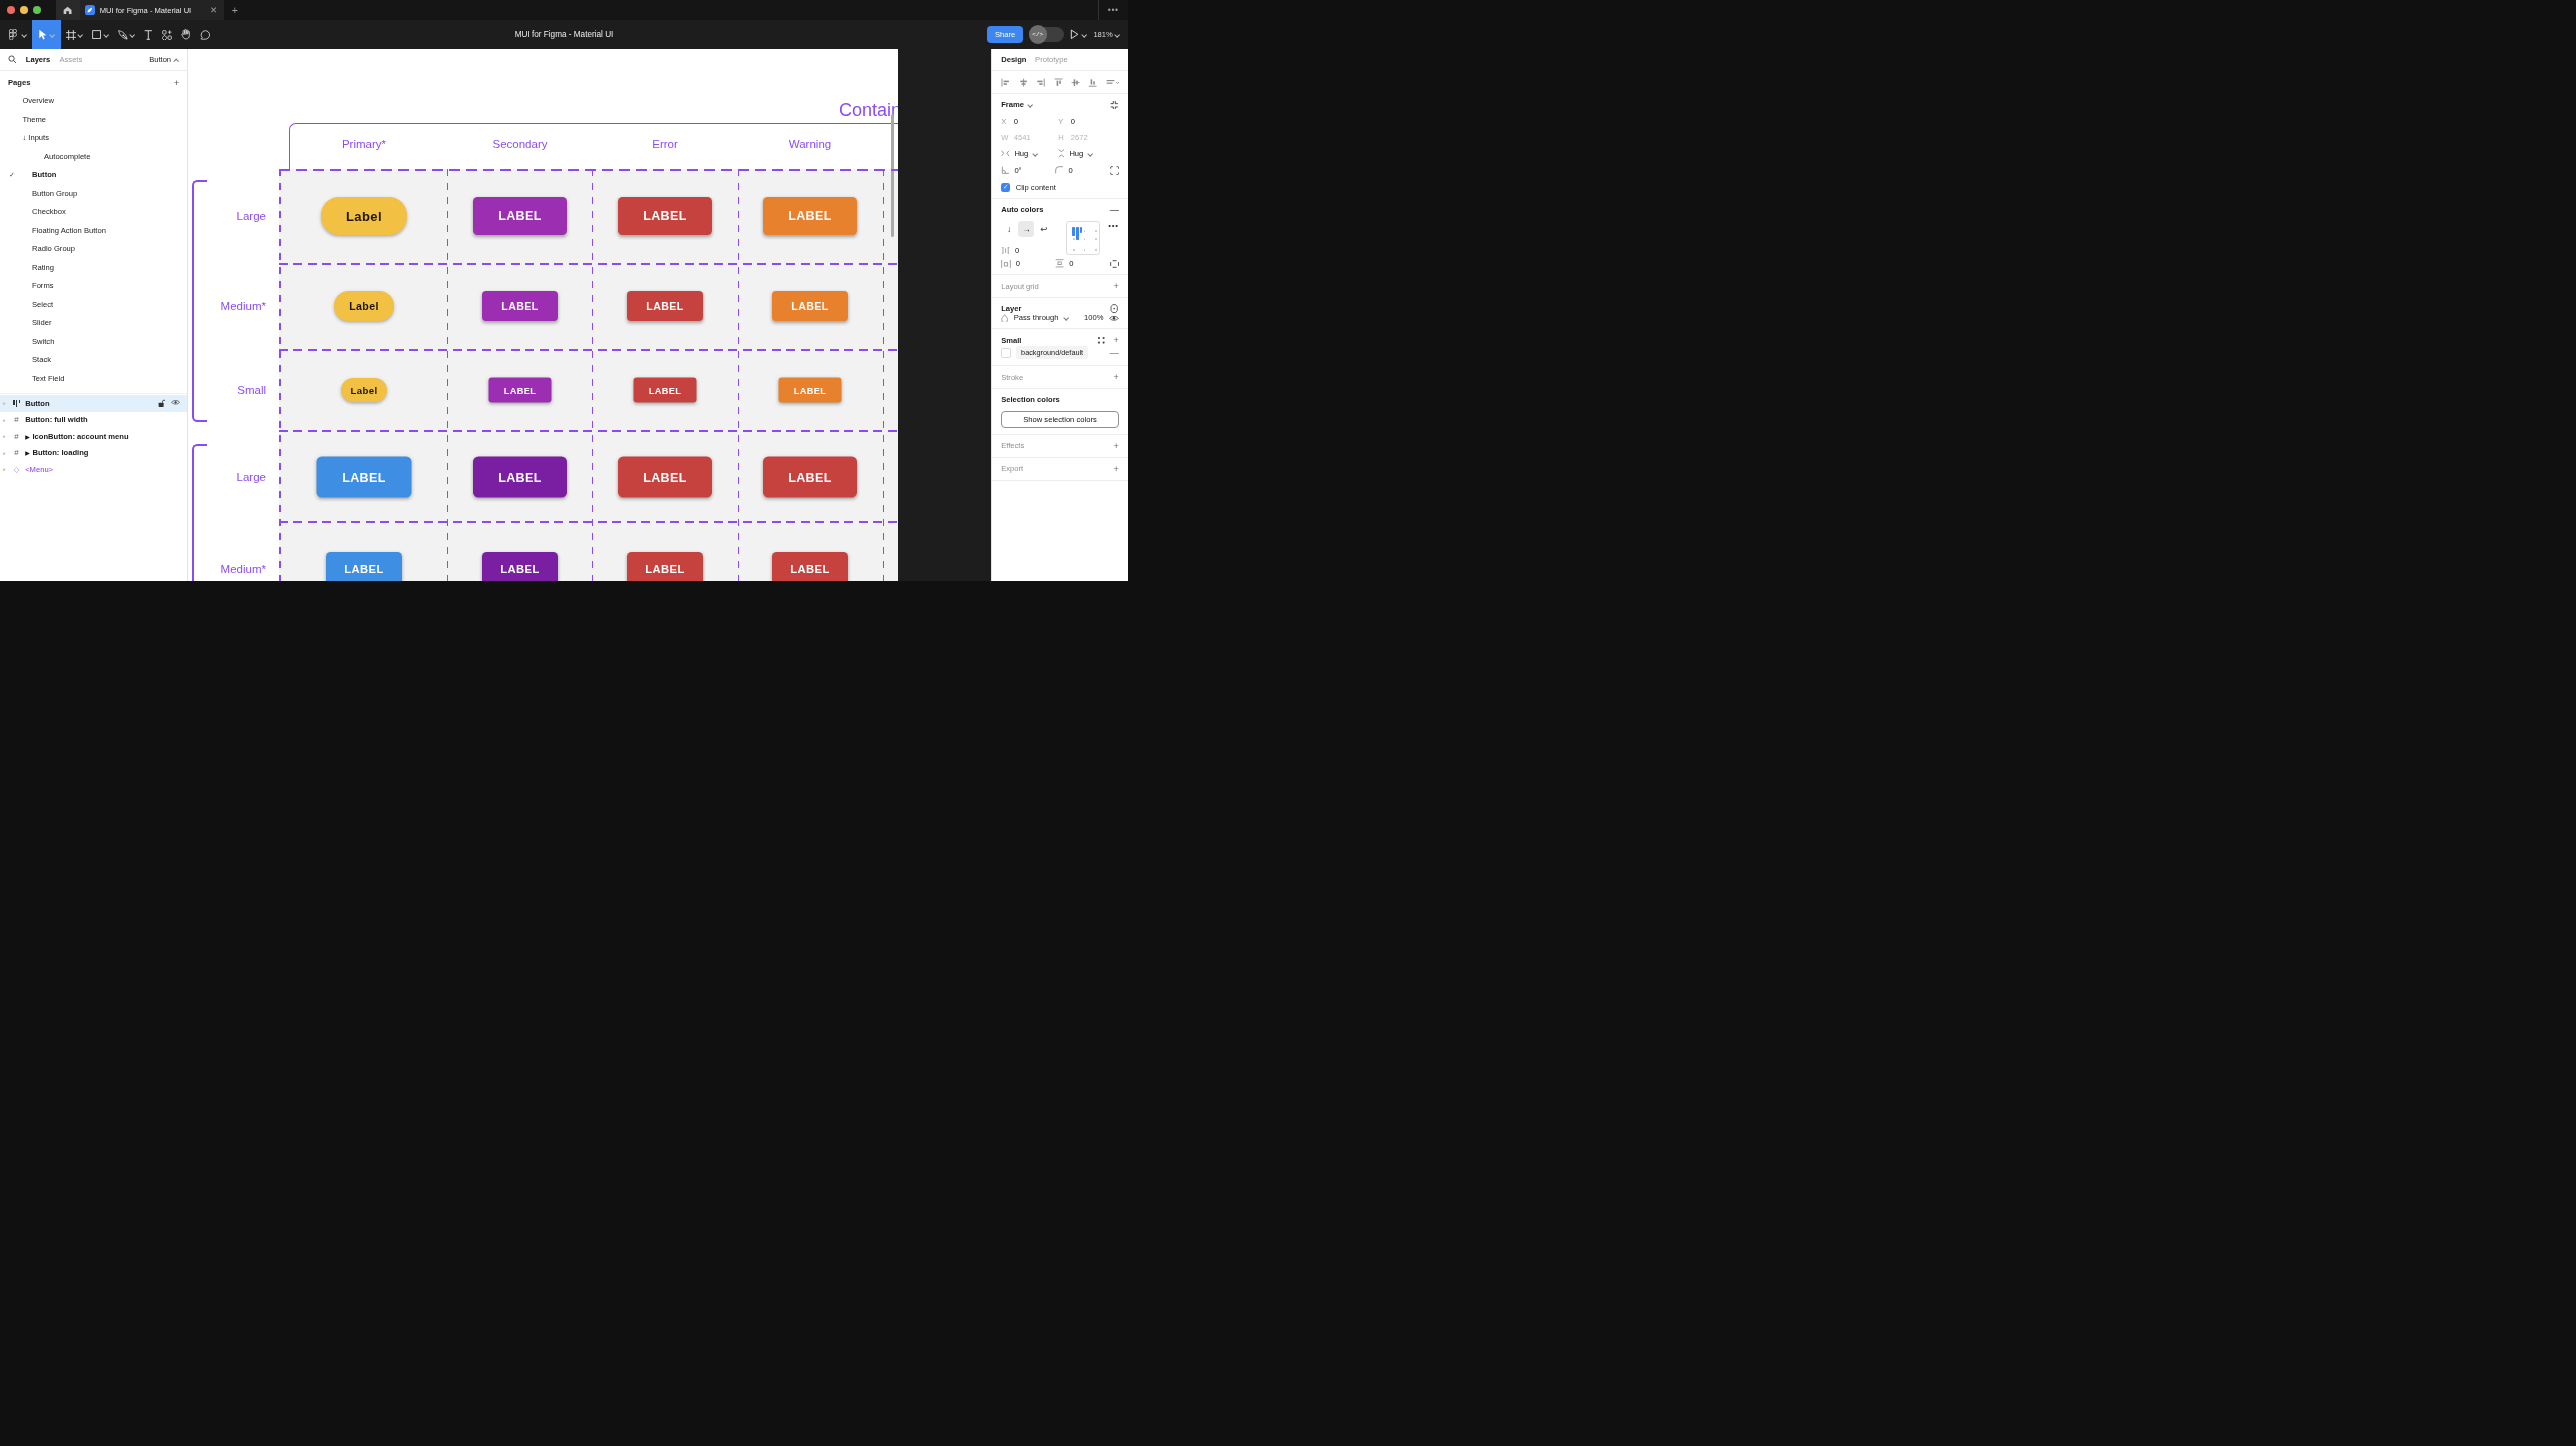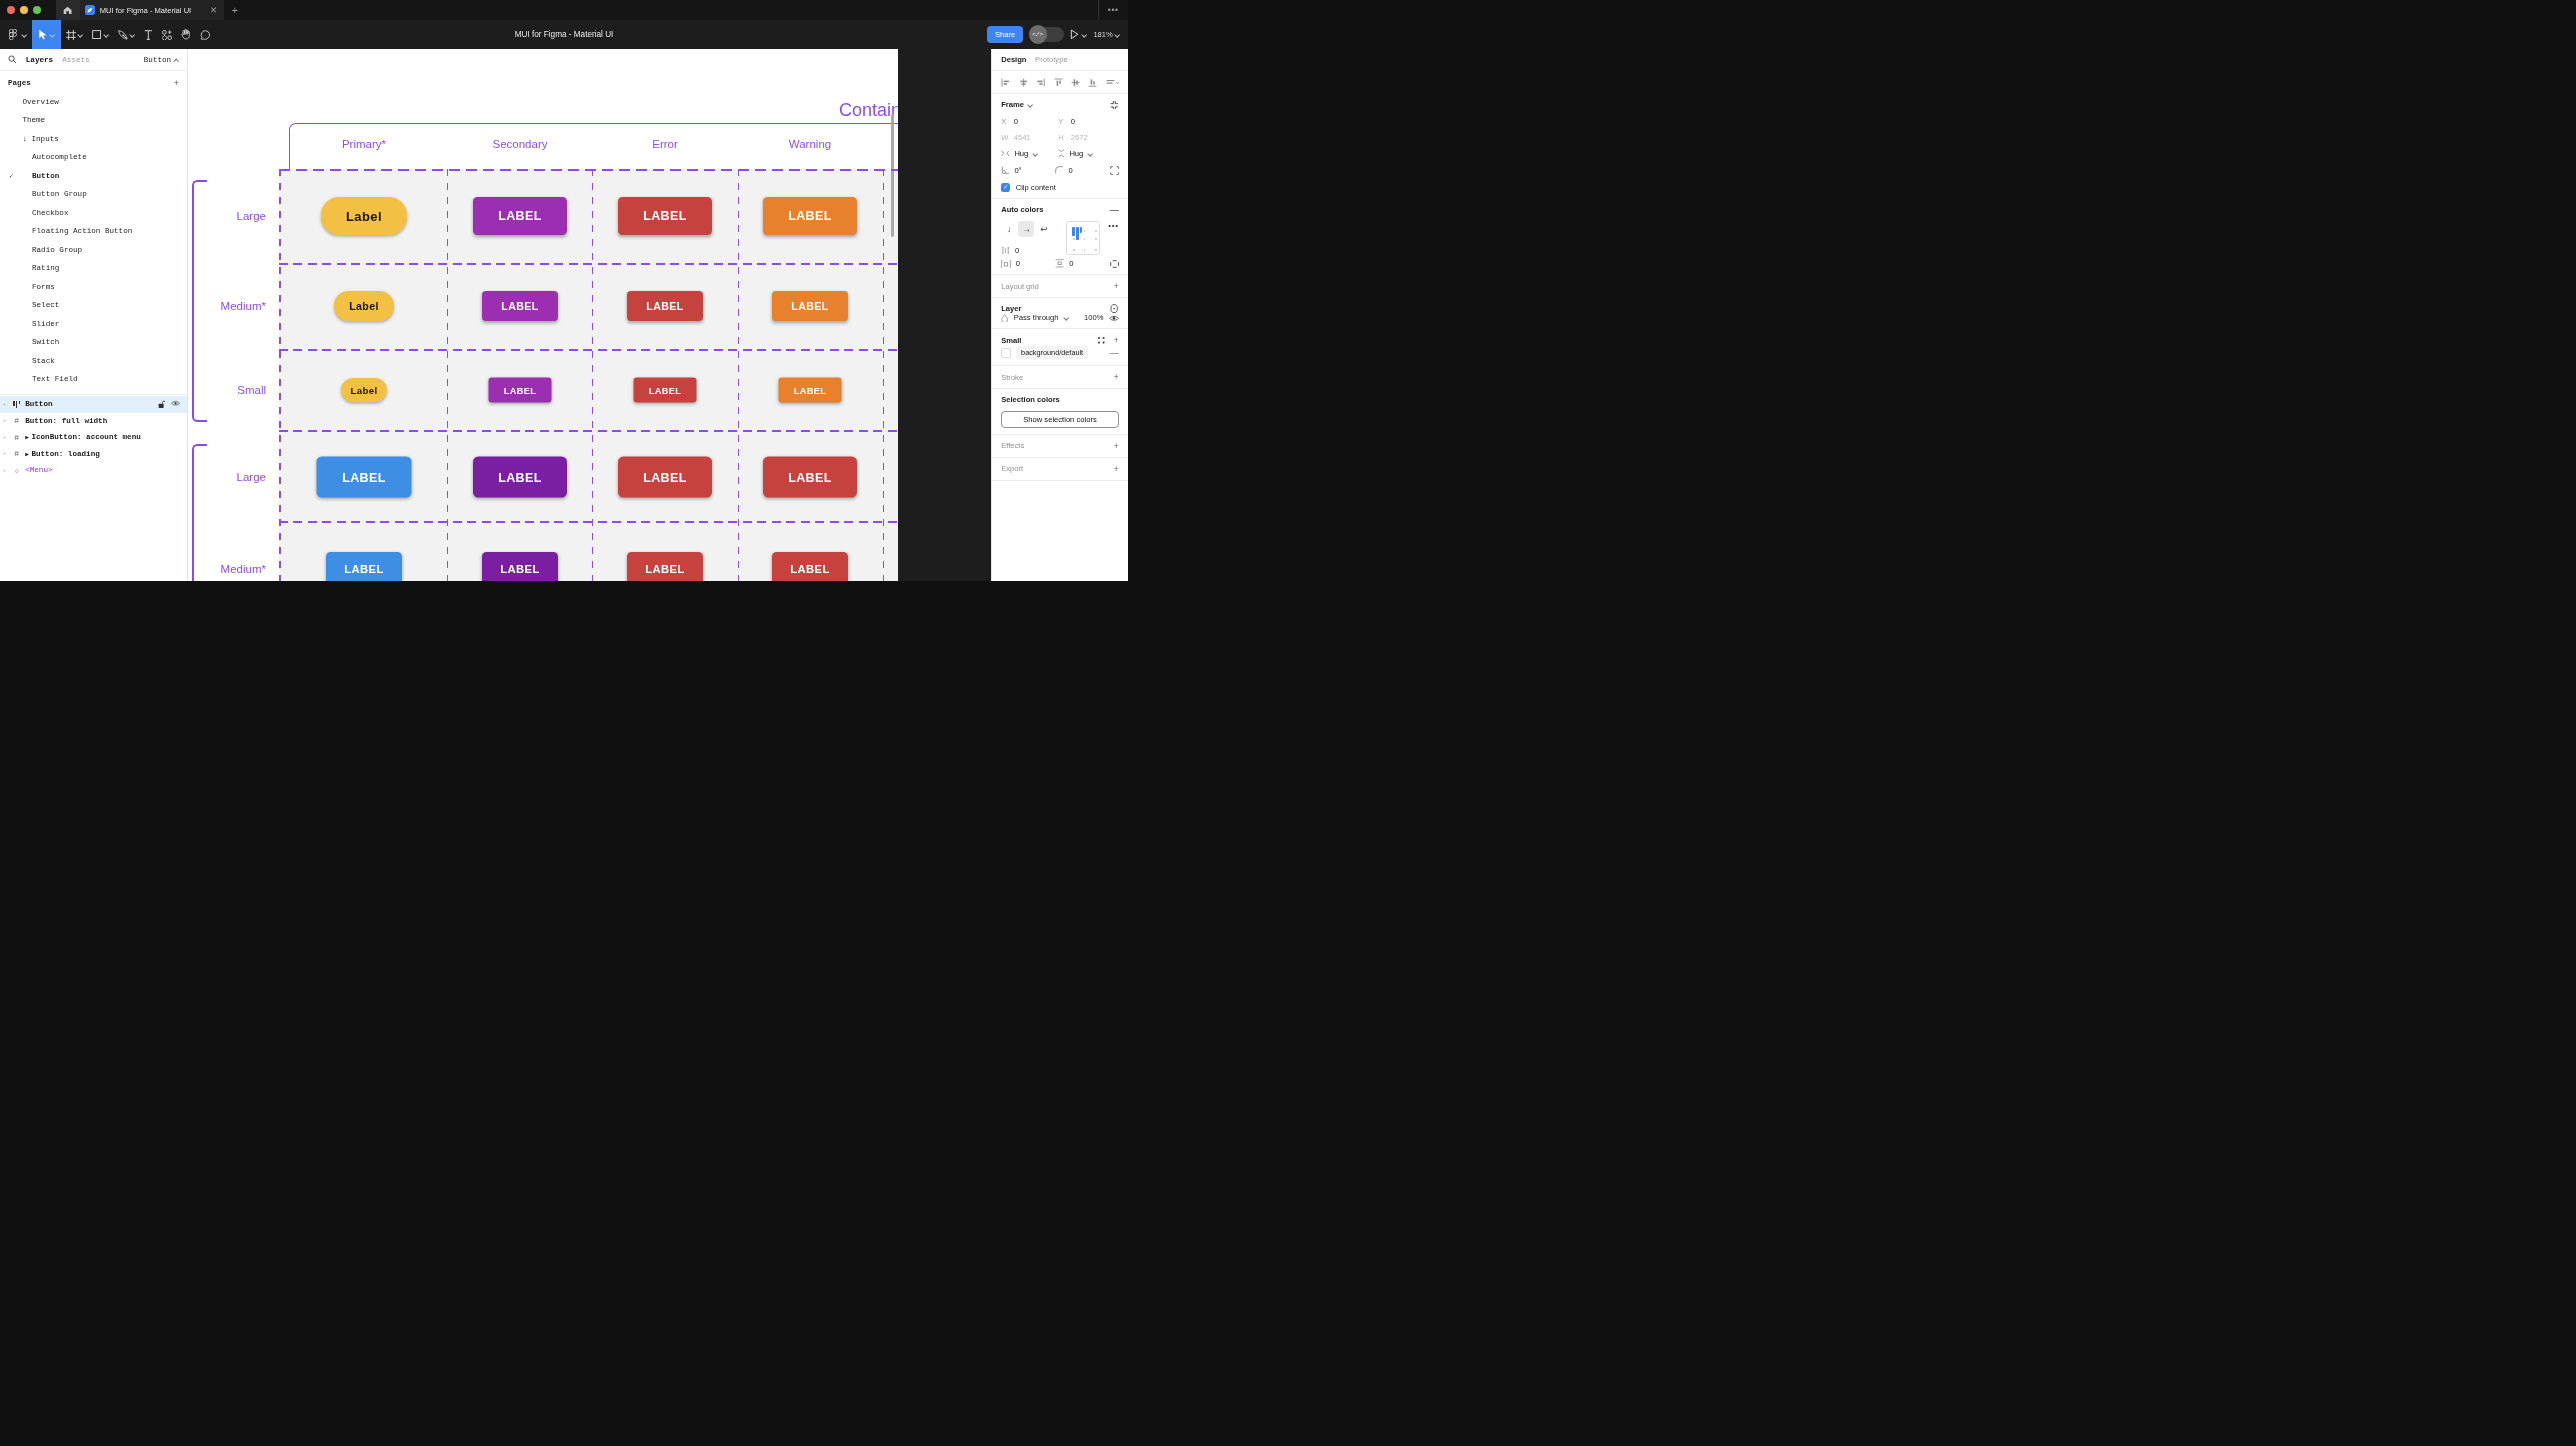--- a/index.html
+++ b/index.html
@@ -32,21 +32,21 @@
   .chev.dark::before{border-color:#777;}
   .toolbar .center-title{position:absolute;left:50%;transform:translateX(-50%);font-size:8.2px;color:#EDEDED;}
   .toolbar-right{margin-left:auto;display:flex;align-items:center;gap:6.6px;padding-right:8px;}
   .share-btn{background:#3D86F0;color:#fff;font-size:7.6px;border-radius:4px;padding:4px 8px;}
   .devtoggle{width:34px;height:14.5px;background:#3E3E3E;border-radius:8px;position:relative;}
   .devtoggle .knob{position:absolute;left:-1.3px;top:-2px;width:18.5px;height:18.5px;border-radius:50%;background:#6D6D6D;display:flex;align-items:center;justify-content:center;color:#fff;font-size:6px;font-family:"Liberation Mono",monospace;}
   .present{display:flex;align-items:center;gap:2.6px;}
   .zoomctl{display:flex;align-items:center;gap:2.6px;font-size:7.6px;color:#D8D8D8;}
 
   
-  .left-panel{position:absolute;left:0;top:49px;width:188px;height:532px;background:#FFFFFF;border-right:0.7px solid #E4E4E4;font-size:7.6px;color:#1E1E1E;font-family:Liberation Mono, monospace;}
+  .left-panel{position:absolute;left:0;top:49px;width:188px;height:532px;background:#FFFFFF;border-right:0.7px solid #E4E4E4;font-size:7.6px;color:#1E1E1E;}
   .lp-head{height:22px;display:flex;align-items:center;padding:0 8px;gap:9.2px;border-bottom:0.7px solid #ECECEC;}
   .lp-head .tabname.on{font-weight:700;color:#111;}
   .lp-head .tabname.off{color:#9A9A9A;}
   .page-jump{margin-left:auto;display:flex;align-items:center;gap:3.3px;color:#222;}
   .pages-head{display:flex;align-items:center;padding:6.6px 8px 2.6px 8px;}
   .pages-head .t{font-weight:700;}
   .pages-head .plus{margin-left:auto;color:#555;font-size:9.2px;}
   .pagelist{padding-top:1.3px;}
   .pagerow{height:18.5px;display:flex;align-items:center;position:relative;}
   .pagerow .check{position:absolute;left:9.2px;font-size:6.6px;color:#222;}
@@ -270,21 +270,21 @@
         <div class="pagerow">
           <span class="lbl" style="padding-left:22.4px">Overview</span>
         </div>
         <div class="pagerow">
           <span class="lbl" style="padding-left:22.4px">Theme</span>
         </div>
         <div class="pagerow">
           <span class="lbl" style="padding-left:22.4px">↓ Inputs</span>
         </div>
         <div class="pagerow">
-          <span class="lbl" style="padding-left:32px">Autocomplete</span>
+          <span class="lbl" style="padding-left:44px">Autocomplete</span>
         </div>
         <div class="pagerow bold">
           <span class="check">✓</span>
           <span class="lbl" style="padding-left:32px">Button</span>
         </div>
         <div class="pagerow">
           <span class="lbl" style="padding-left:32px">Button Group</span>
         </div>
         <div class="pagerow">
           <span class="lbl" style="padding-left:32px">Checkbox</span>

